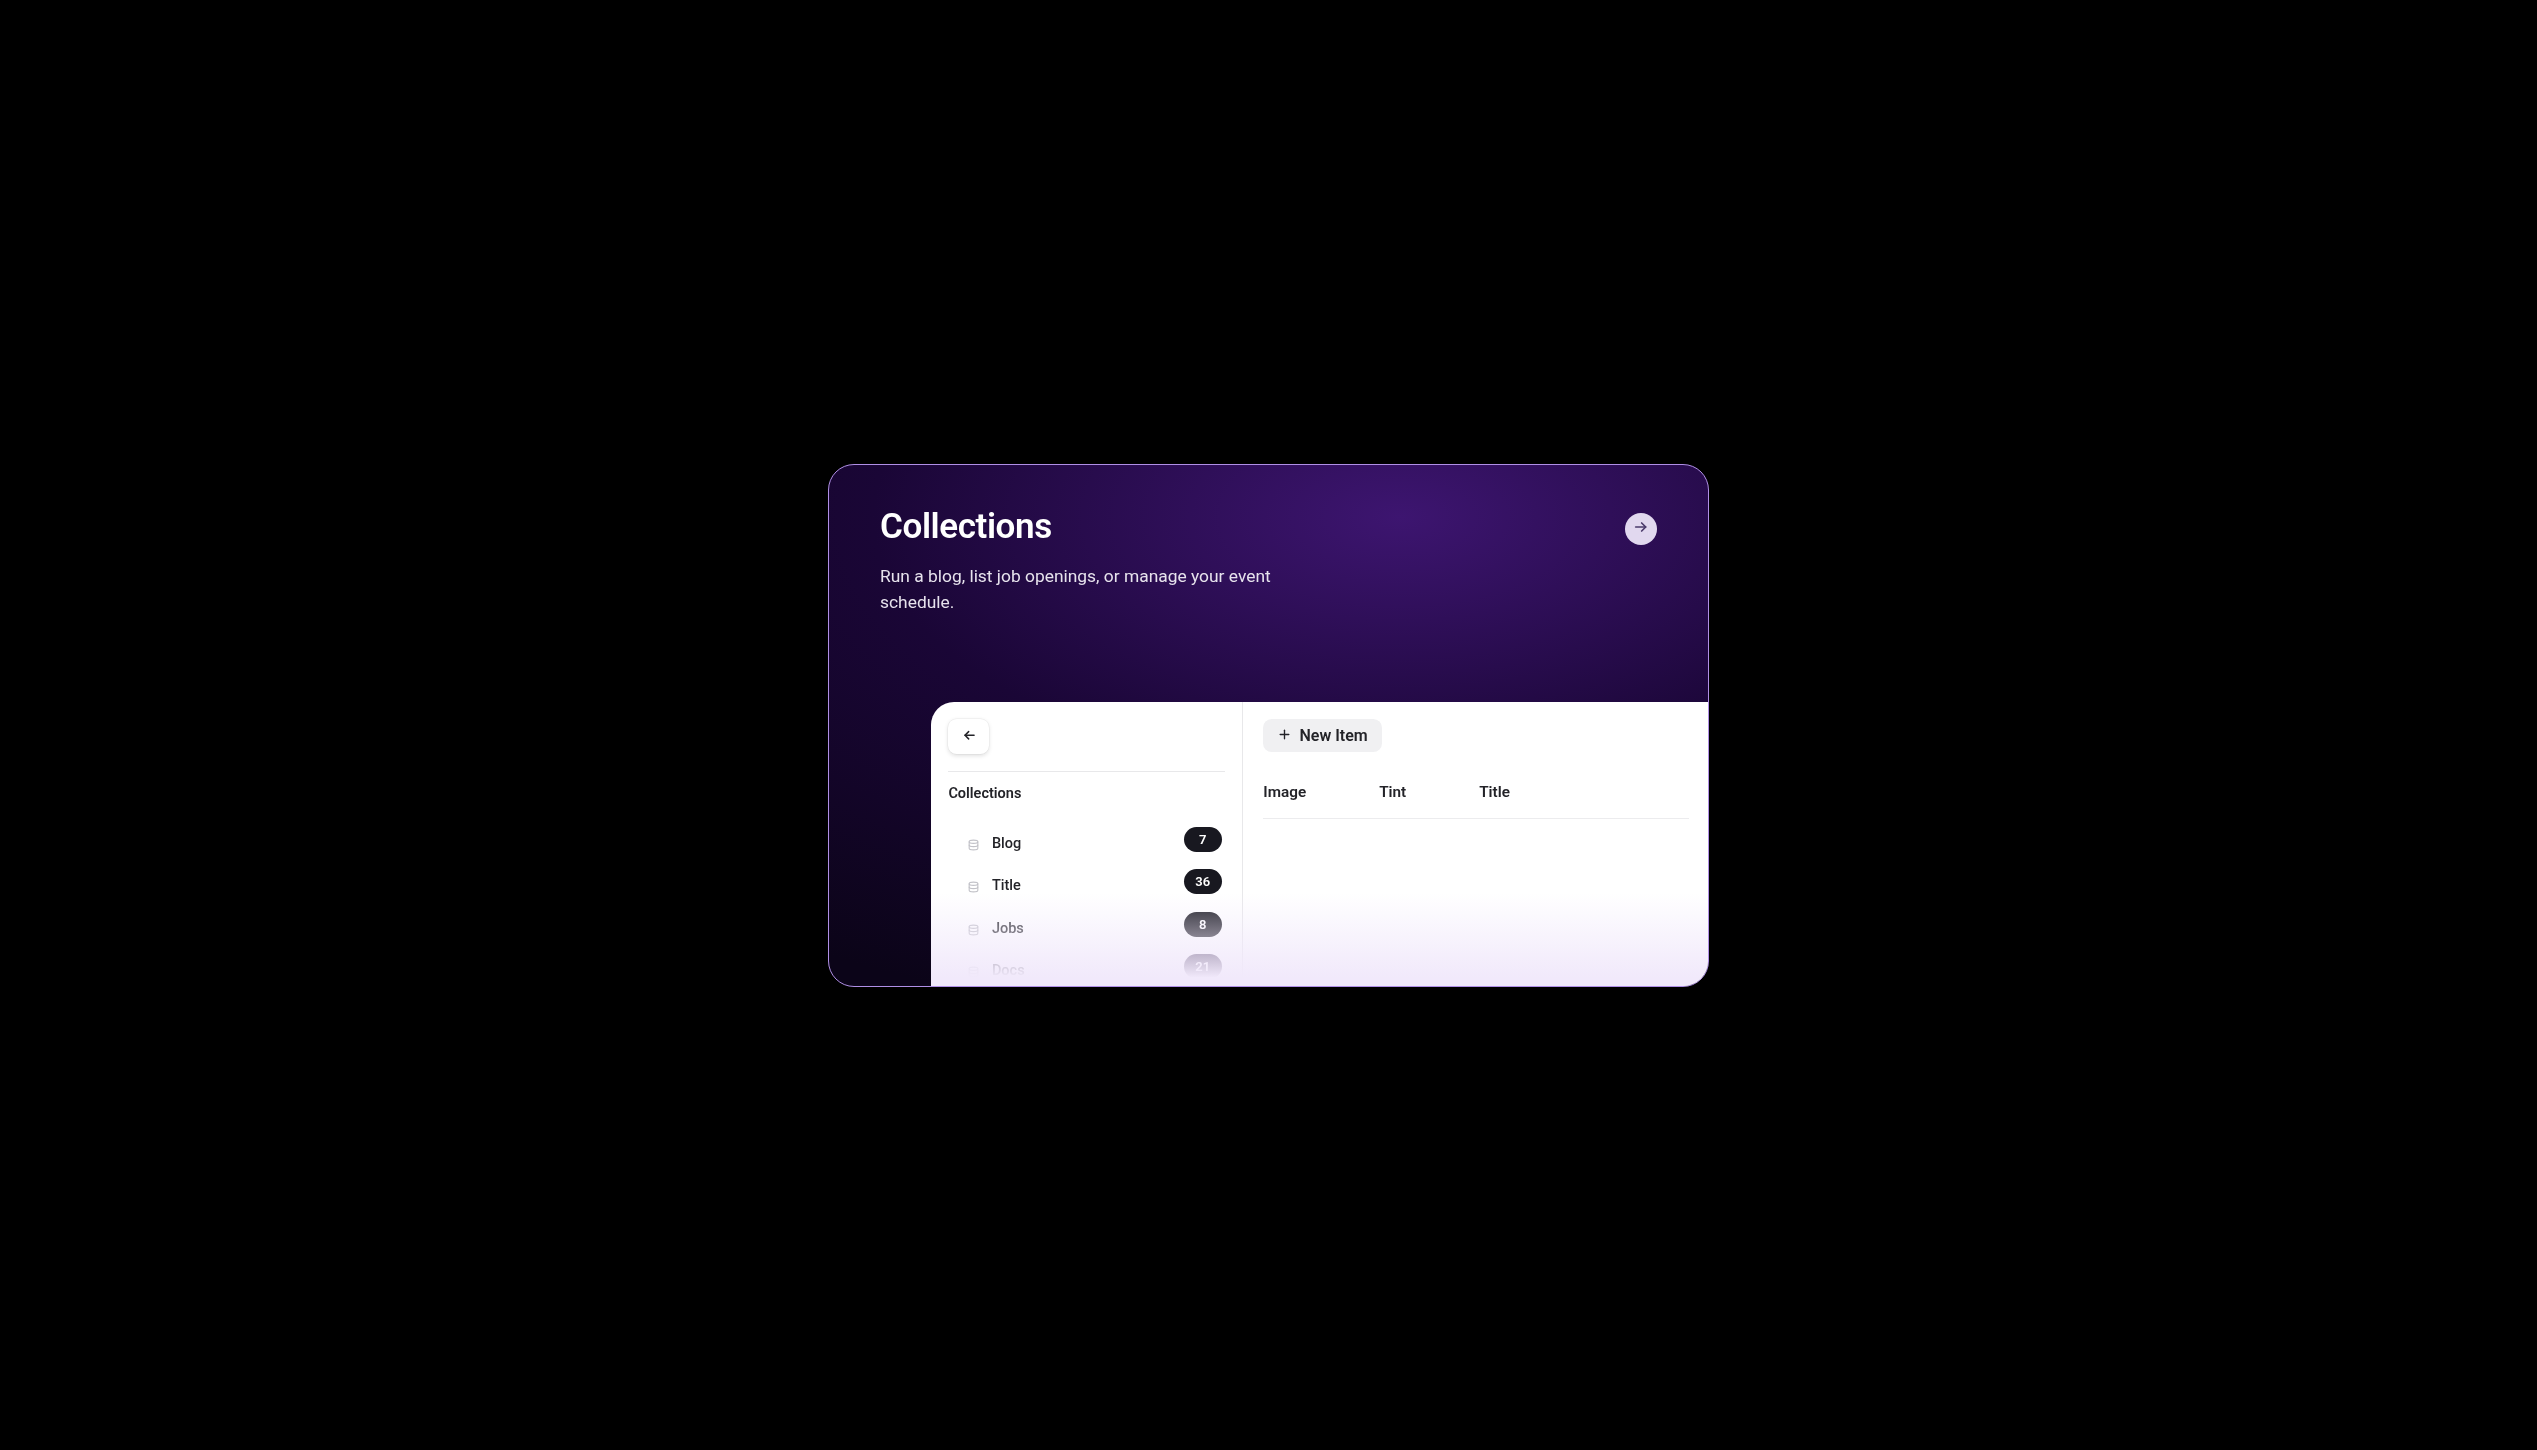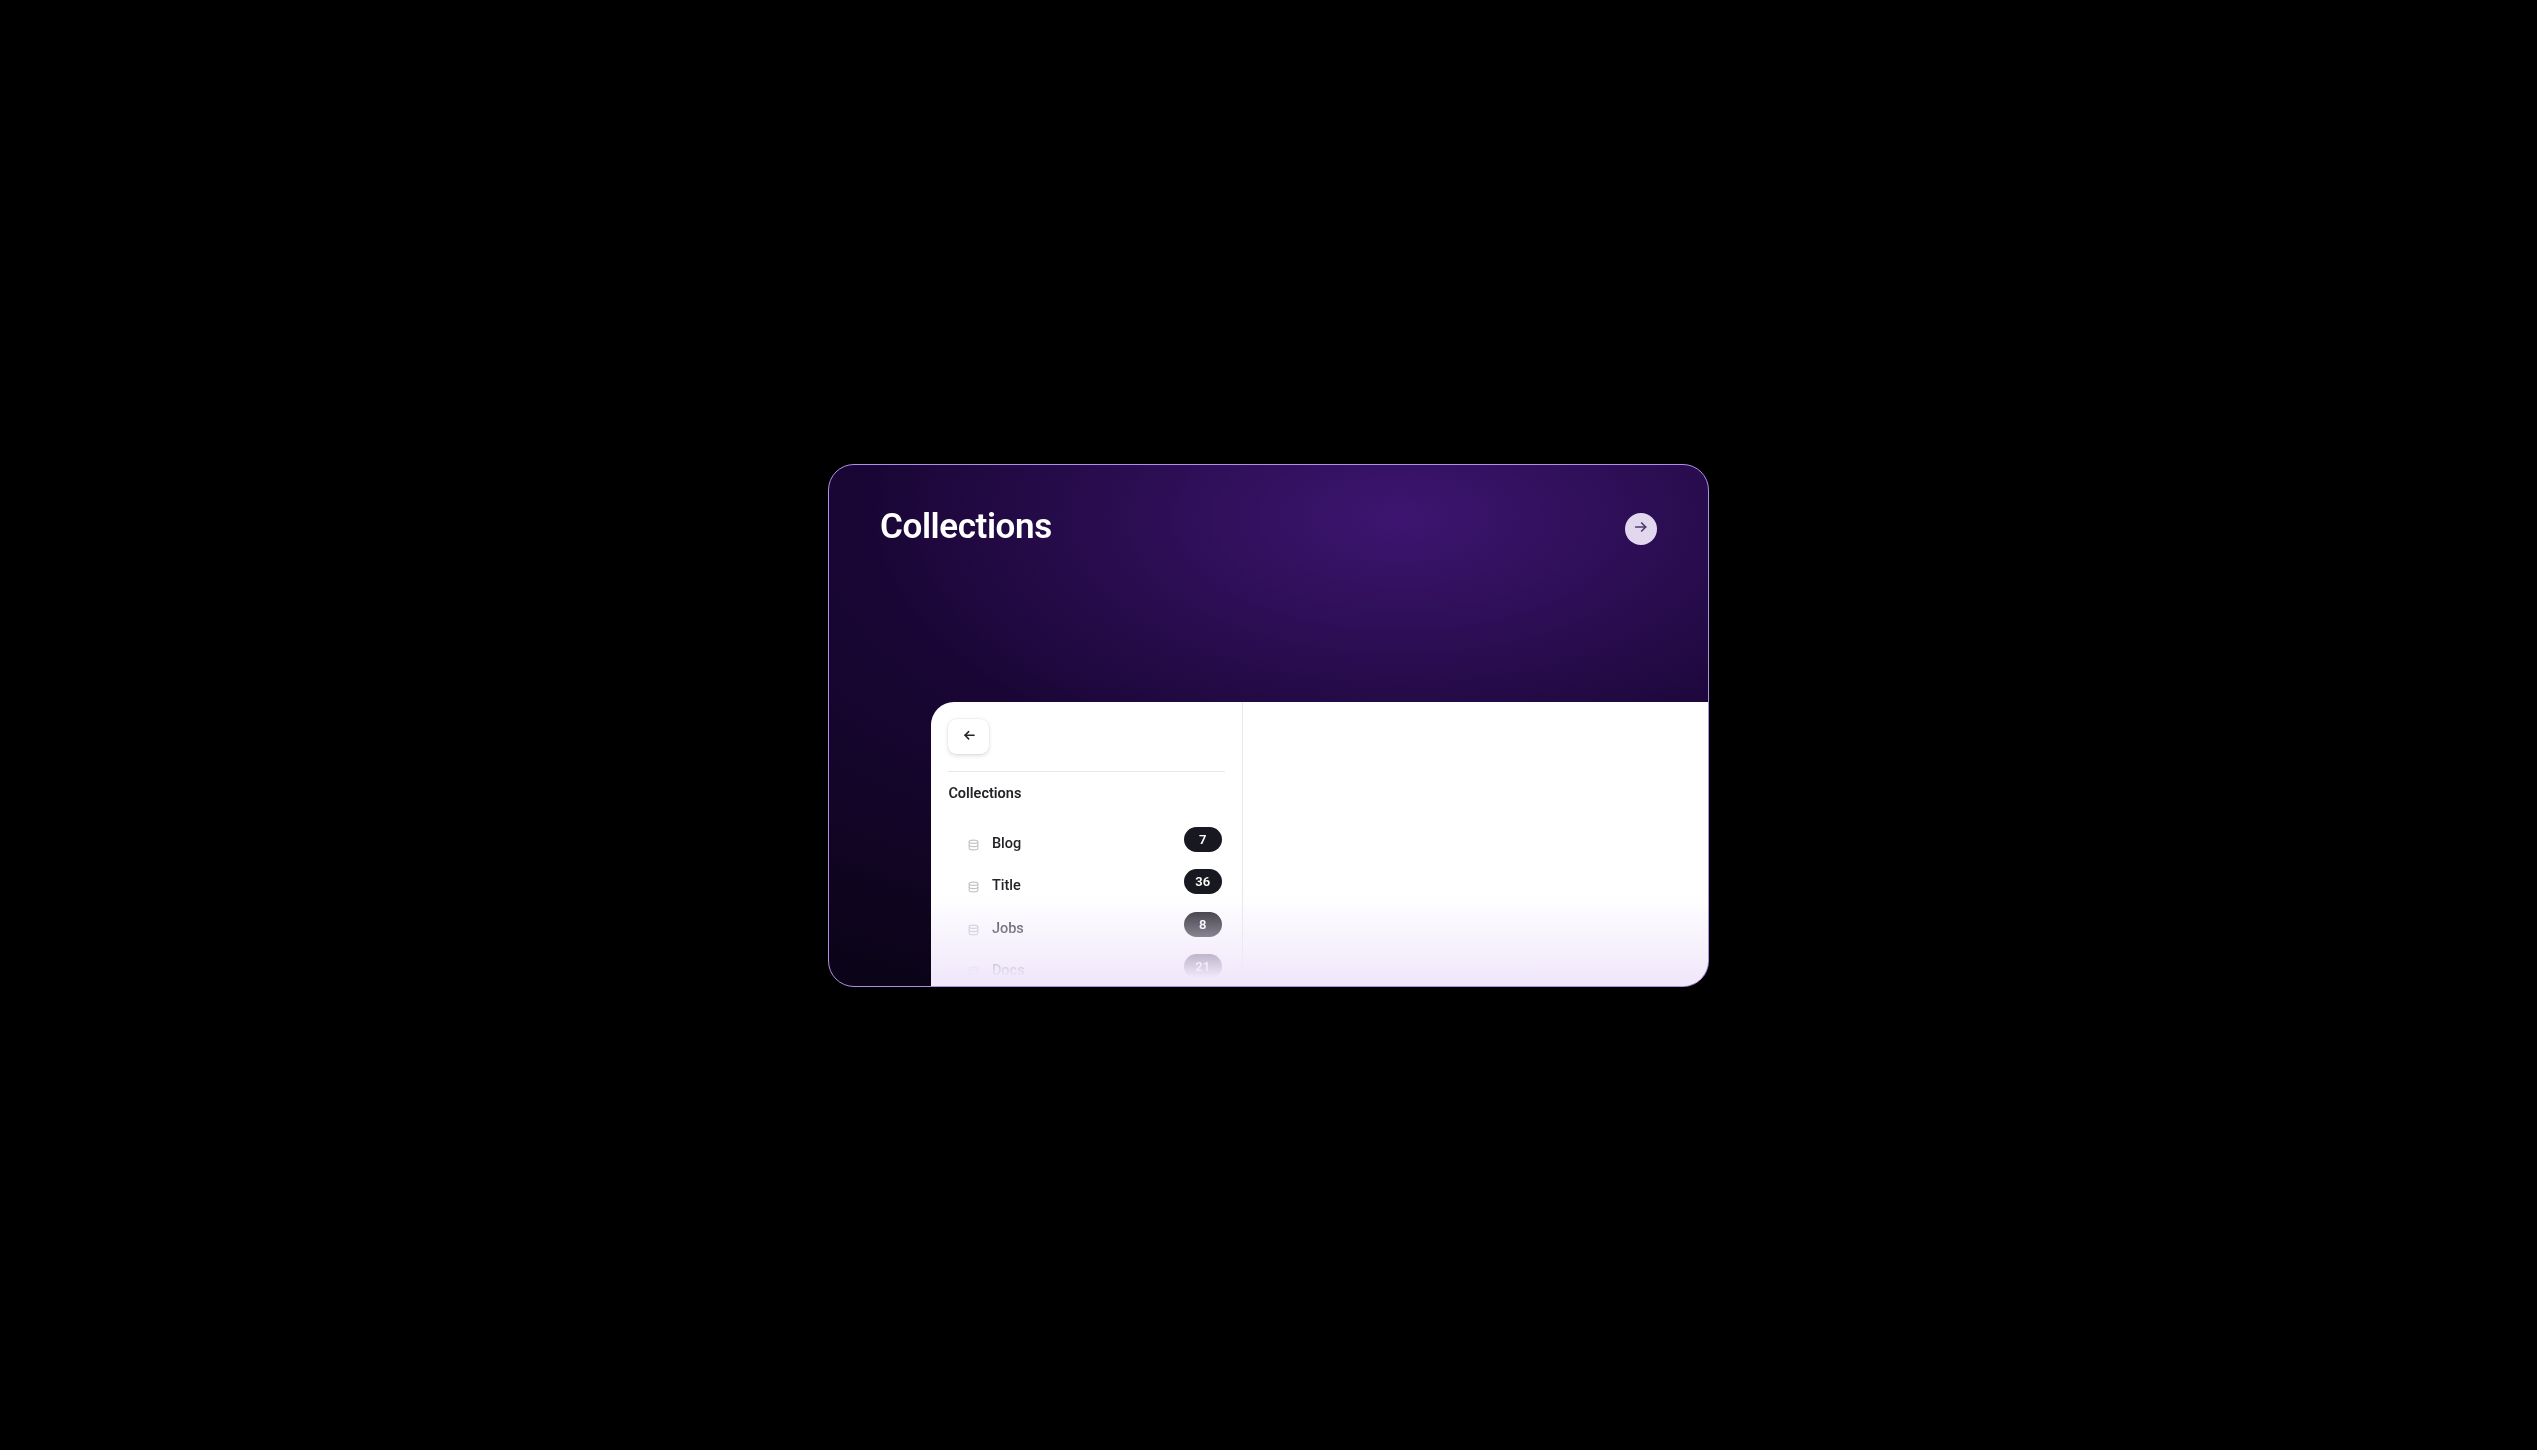--- a/index.html
+++ b/index.html
@@ -172,20 +172,21 @@
   color: #232328;
 }
 </style>
 </head>
 <body>
 
 <div class="frame">
   <div class="header">
     <div class="header-text">
       <h1>Collections</h1>
+      <p>Run a blog, list job openings, or manage your event schedule.</p>
     </div>
     <div class="arrow-btn">
       <span>
         <svg viewBox="0 0 24 24" fill="none" stroke="#4a3a6b" stroke-width="2.5" stroke-linecap="round" stroke-linejoin="round">
             <line x1="4" y1="12" x2="19" y2="12"></line>
             <polyline points="13 6 19 12 13 18"></polyline>
           </svg>
       </span>
     </div>
   </div>
@@ -235,15 +236,31 @@
                 <ellipse cx="12" cy="5" rx="8" ry="3"></ellipse>
                 <path d="M4 5v6c0 1.7 3.6 3 8 3s8-1.3 8-3V5"></path>
                 <path d="M4 11v6c0 1.7 3.6 3 8 3s8-1.3 8-3v-6"></path>
               </svg></span>
             <span class="coll-label">Docs</span>
             <span class="badge faded">21</span>
           </li>
         </ul>
     </div>
 
+    <div class="main">
+      <div class="new-item-btn">
+        <span>
+          <svg viewBox="0 0 24 24" fill="none" stroke="#232328" stroke-width="2.5" stroke-linecap="round">
+              <line x1="12" y1="4" x2="12" y2="20"></line>
+              <line x1="4" y1="12" x2="20" y2="12"></line>
+            </svg>
+        </span>
+        <span>New Item</span>
+      </div>
+      <div class="table-head">
+          <div class="th">Image</div>
+          <div class="th">Tint</div>
+          <div class="th">Title</div>
+        </div>
+    </div>
   </div>
 </div>
 
 
 </body></html>

